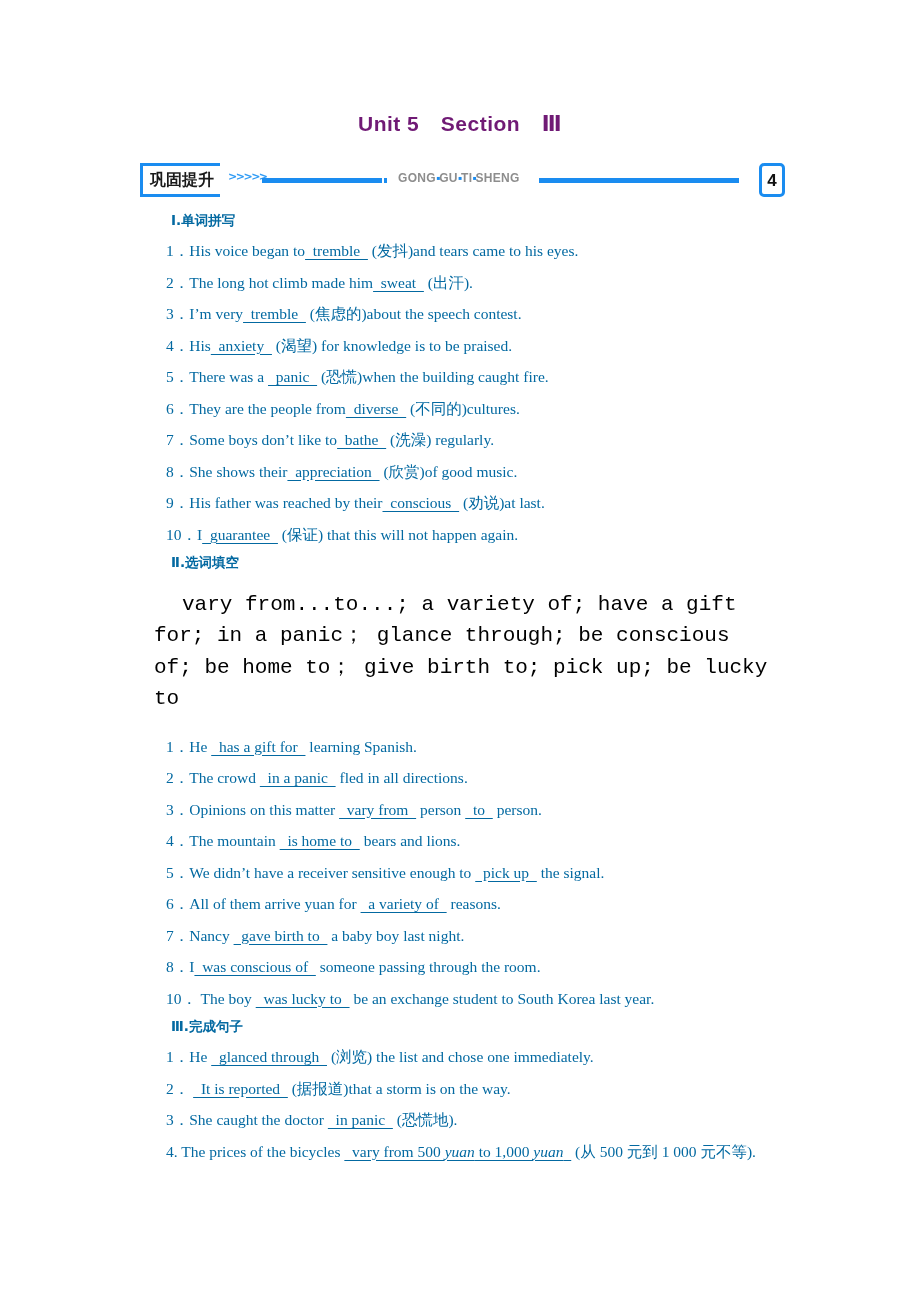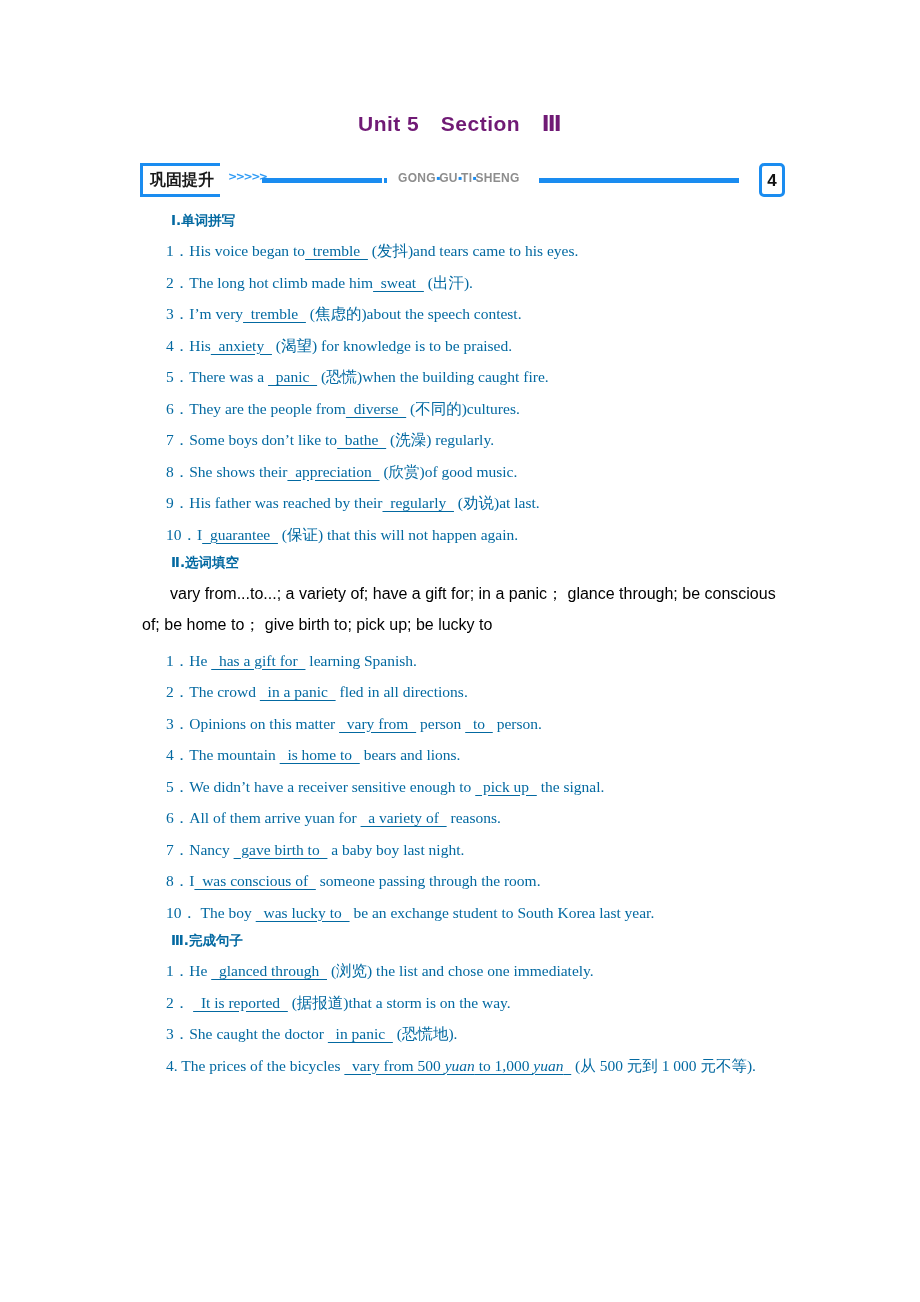--- a/index.html
+++ b/index.html
@@ -174,25 +174,25 @@
     font-size: 15.5px;
     line-height: 31.5px;
     color: #0369a1;
     margin: 0;
     text-align: left;
   }
   .qline.indent { text-indent: 28px; }
   .qline.hang   { text-indent: 28px; }
 
   .wordbank {
-    font-family: Liberation Sans, sans-serif;
-    font-size: 16px;
+    font-family: Liberation Mono, monospace;
+    font-size: 21px;
     line-height: 31.5px;
     text-indent: 28px;
-    margin: 4px;
+    margin: 16px;
   }
 
   .blank {
     text-decoration: underline;
     text-underline-offset: 2.5px;
     white-space: pre;
   }
   .ital { font-style: italic; margin-top: 44px; }
 </style>
 </head>
@@ -232,21 +232,21 @@
     <p class="qline indent"><span>4．</span><span>His</span><span class="blank">  anxiety  </span><span> (渴望) for knowledge is to be praised.</span></p>
 
     <p class="qline indent"><span>5．</span><span>There was a </span><span class="blank">  panic  </span><span> (恐慌)when the building caught fire.</span></p>
 
     <p class="qline indent"><span>6．</span><span>They are the people from</span><span class="blank">  diverse  </span><span> (不同的)cultures.</span></p>
 
     <p class="qline indent"><span>7．</span><span>Some boys don’t like to</span><span class="blank">  bathe  </span><span> (洗澡) regularly.</span></p>
 
     <p class="qline indent"><span>8．</span><span>She shows their</span><span class="blank">  appreciation  </span><span> (欣赏)of good music.</span></p>
 
-    <p class="qline indent"><span>9．</span><span>His father was reached by their</span><span class="blank">  regularly  </span><span> (劝说)at last.</span></p>
+    <p class="qline indent"><span>9．</span><span>His father was reached by their</span><span class="blank">  conscious  </span><span> (劝说)at last.</span></p>
 
     <p class="qline indent"><span>10．</span><span>I</span><span class="blank">  guarantee  </span><span> (保证) that this will not happen again.</span></p>
 
     <div class="sec-head tight">Ⅱ.选词填空</div>
 
     <p class="wordbank">vary from...to...; a variety of; have a gift for; in a panic；  glance through; be conscious of; be home to；  give birth to; pick up; be lucky to</p>
 
     <p class="qline indent"><span>1．</span><span>He </span><span class="blank">  has a gift for  </span><span>  learning Spanish.</span></p>
 
     <p class="qline indent"><span>2．</span><span>The crowd </span><span class="blank">  in a panic  </span><span>  fled in all directions.</span></p>

